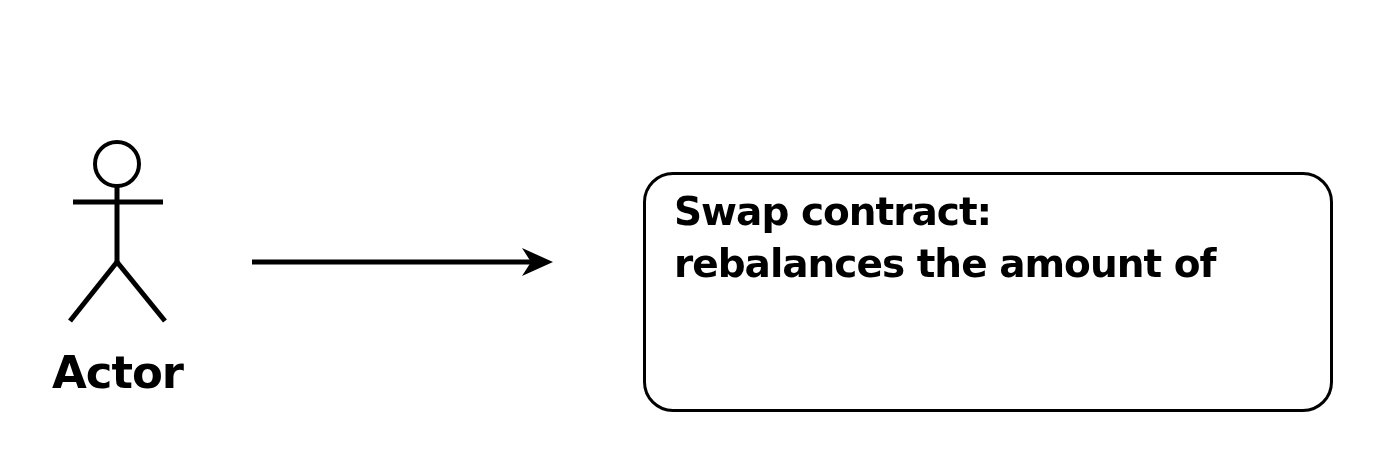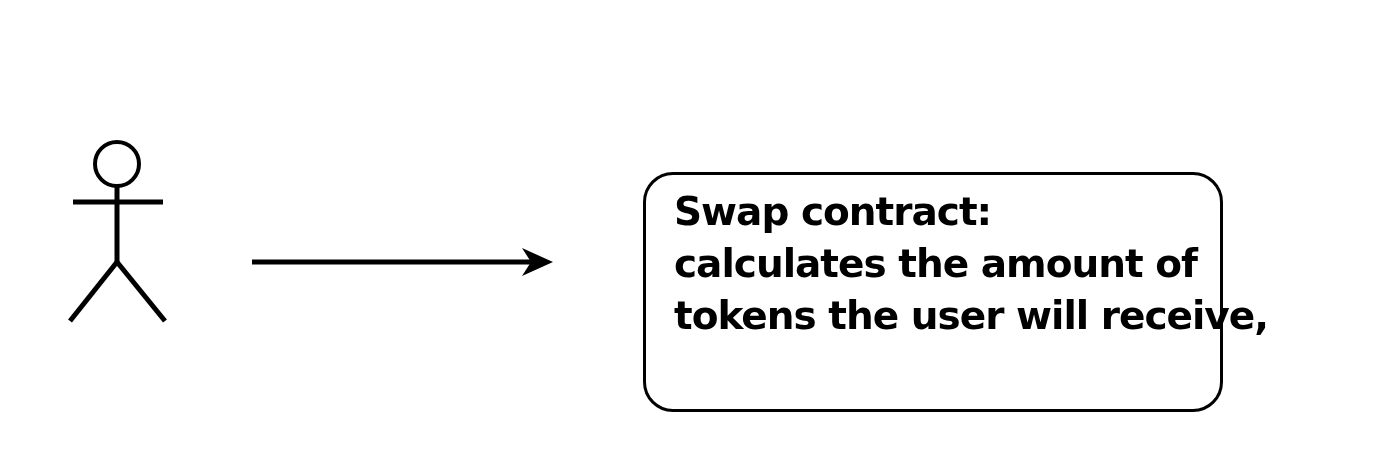--- a/index.html
+++ b/index.html
@@ -47,21 +47,21 @@
   .arrow-svg {
     left: 250px;
     top: 240px;
     width: 310px;
     height: 45px;
   }
 
   .swap-box {
     left: 643px;
     top: 172px;
-    width: 580px;
+    width: 690px;
     height: 240px;
     box-sizing: border-box;
     border: 3.5px solid #000000;
     border-radius: 30px;
     background: #ffffff;
   }
   .swap-box-text {
     position: absolute;
     left: 28px;
     top: 11px;
@@ -80,28 +80,28 @@
 <div class="canvas">
 
   <svg class="abs actor-svg" viewBox="0 0 130 210" xmlns="http://www.w3.org/2000/svg">
     <circle cx="62" cy="39" r="22" fill="none" stroke="#000000" stroke-width="4"></circle>
     <line x1="62" y1="61" x2="62" y2="137" stroke="#000000" stroke-width="5"></line>
     <line x1="18" y1="77" x2="108" y2="77" stroke="#000000" stroke-width="5"></line>
     <line x1="62" y1="137" x2="15" y2="196" stroke="#000000" stroke-width="5"></line>
     <line x1="62" y1="137" x2="110" y2="196" stroke="#000000" stroke-width="5"></line>
   </svg>
 
+  <div class="abs actor-label">Actor</div>
 
 
   <svg class="abs arrow-svg" viewBox="0 0 310 45" xmlns="http://www.w3.org/2000/svg">
     <line x1="2" y1="22" x2="288" y2="22" stroke="#000000" stroke-width="5"></line>
     <polygon points="303,22 272,8 281,22 272,36" fill="#000000"></polygon>
   </svg>
 
   <div class="abs swap-box">
     <div class="swap-box-text">
       <span class="line">Swap contract:</span>
-      <span class="line">calculates the amount of</span>
-      <span class="line">tokens the user will receive,</span>
+      <span class="line">rebalances the amount of</span>
     </div>
   </div>
 
 </div>
 
 </body></html>

